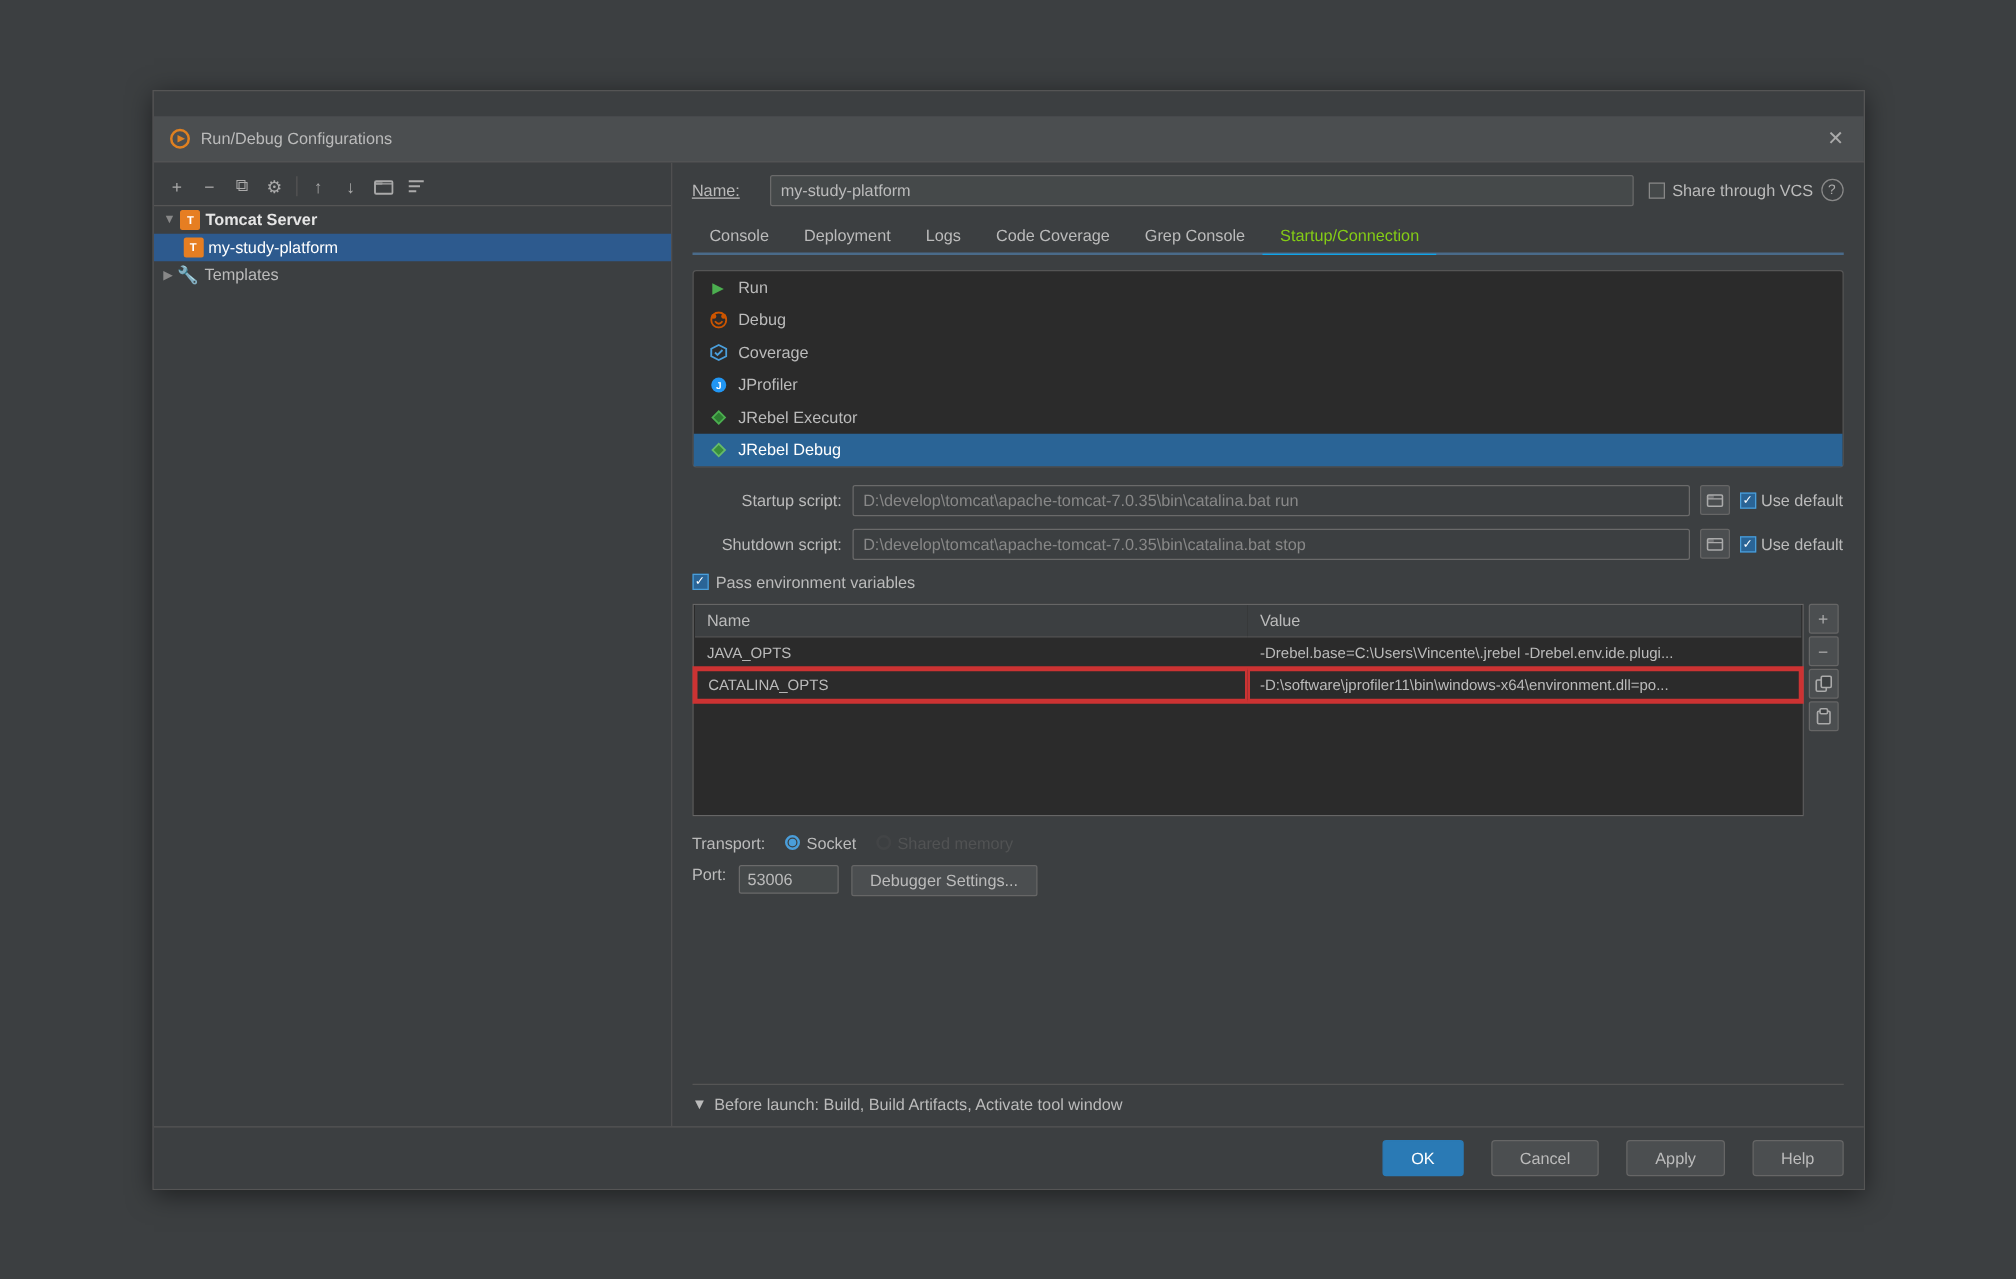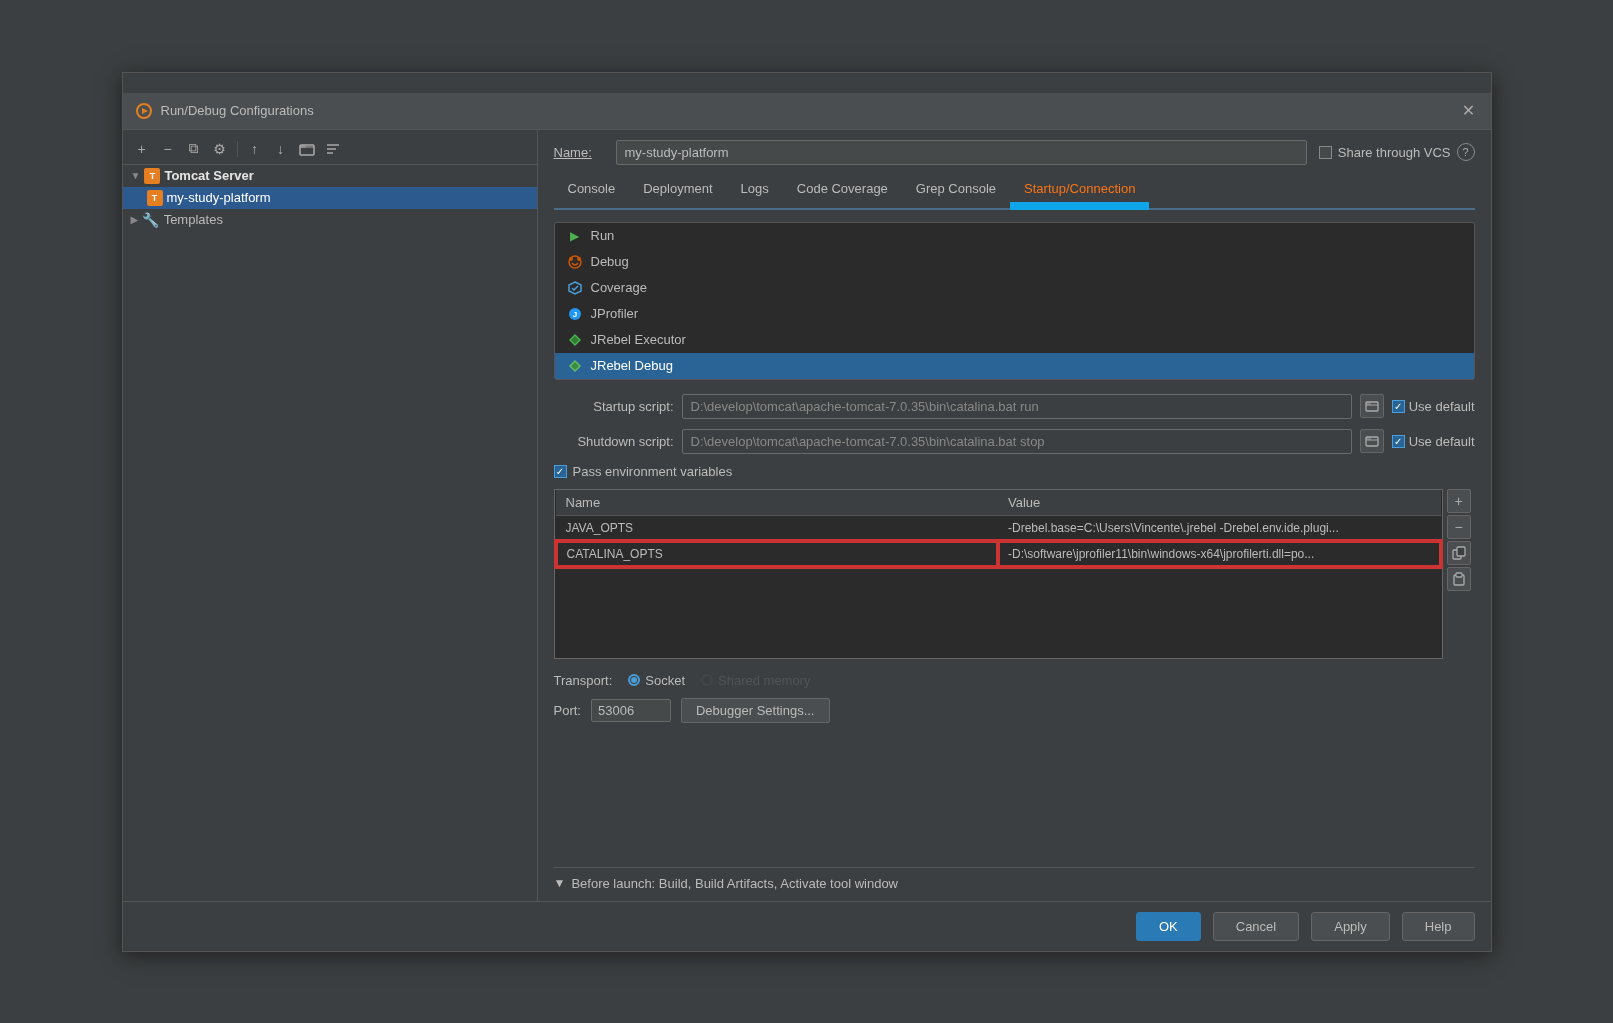--- a/index.html
+++ b/index.html
@@ -174,22 +174,22 @@
     }
     .tab {
       padding: 6px 14px;
       color: #bbbbbb;
       cursor: pointer;
       font-size: 13px;
       border-bottom: 2px solid transparent;
       margin-bottom: -2px;
     }
     .tab.active {
-      color: #f97316;
-      border-bottom: 8px solid #0ea5e9;
+      color: #84cc16;
+      border-bottom: 1px solid #0ea5e9;
     }
     
     .executor-list {
       background: #2b2b2b;
       border: 1px solid #555;
       border-radius: 3px;
       margin-bottom: 14px;
     }
     .executor-item {
       padding: 5px 12px;
@@ -368,21 +368,21 @@
       height: 6px;
       border-radius: 50%;
       background: #4a9eda;
     }
     .radio.disabled {
       border-color: #555;
       opacity: 0.5;
     }
     .port-row {
       display: flex;
-      align-items: center;
+      align-items: flex-start;
       gap: 10px;
       margin-bottom: 10px;
       color: #bbbbbb;
     }
     .port-input {
       width: 80px;
       background: #45494a;
       border: 1px solid #6a6a6a;
       color: #bbbbbb;
       padding: 3px 6px;
@@ -409,21 +409,21 @@
       align-items: center;
       gap: 6px;
       color: #bbbbbb;
       font-size: 13px;
     }
     
     .bottom-bar {
       padding: 10px 16px;
       display: flex;
       justify-content: flex-end;
-      gap: 12px;
+      gap: 22px;
       border-top: 1px solid #555;
       background: #3c3f41;
     }
     .btn {
       padding: 6px 22px;
       font-size: 13px;
       cursor: pointer;
       border-radius: 3px;
       border: 1px solid #666;
     }
@@ -625,21 +625,21 @@
                 <th>Value</th>
               </tr>
             </thead>
             <tbody>
               <tr>
                 <td>JAVA_OPTS</td>
                 <td>-Drebel.base=C:\Users\Vincente\.jrebel -Drebel.env.ide.plugi...</td>
               </tr>
               <tr class="selected-row" style="outline: 2px solid #cc3333;">
                 <td style="background: transparent; border-left: 2px solid rgb(204, 51, 51); border-top: 2px solid rgb(204, 51, 51); border-bottom: 2px solid rgb(204, 51, 51);">CATALINA_OPTS</td>
-                <td style="background: transparent; border-top: 2px solid rgb(204, 51, 51); border-bottom: 2px solid rgb(204, 51, 51); border-right: 2px solid rgb(204, 51, 51);">-D:\software\jprofiler11\bin\windows-x64\jprofilerti.dll=po...</td>
+                <td style="background: transparent; border-top: 2px solid rgb(204, 51, 51); border-bottom: 2px solid rgb(204, 51, 51); border-right: 2px solid rgb(204, 51, 51);">-D:\software\jprofiler11\bin\windows-x64\environment.dll=po...</td>
               </tr>
             </tbody>
           </table>
 
           <table style="width:100%;background:#2b2b2b;border-collapse:collapse;">
             <tbody>
                 <tr style="height:30px;">
                   <td></td>
                 </tr>
             <tr style="height:30px;">

